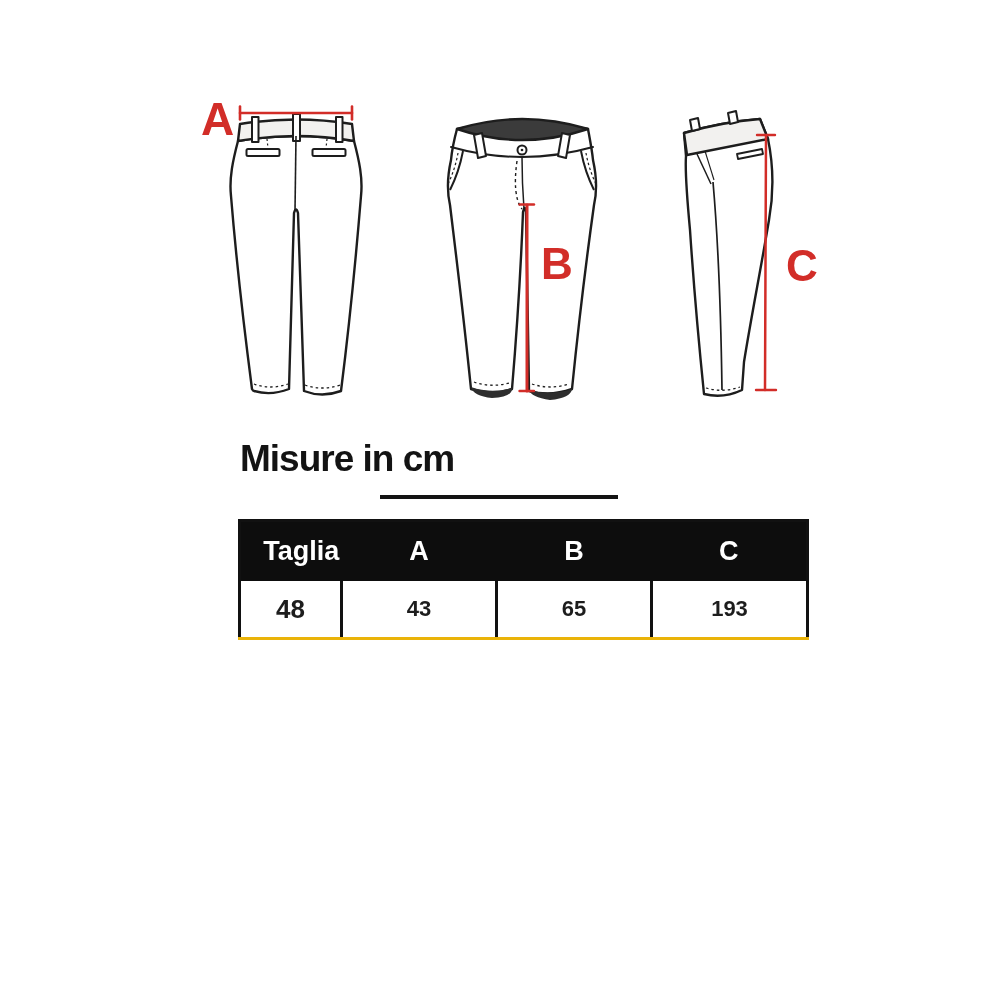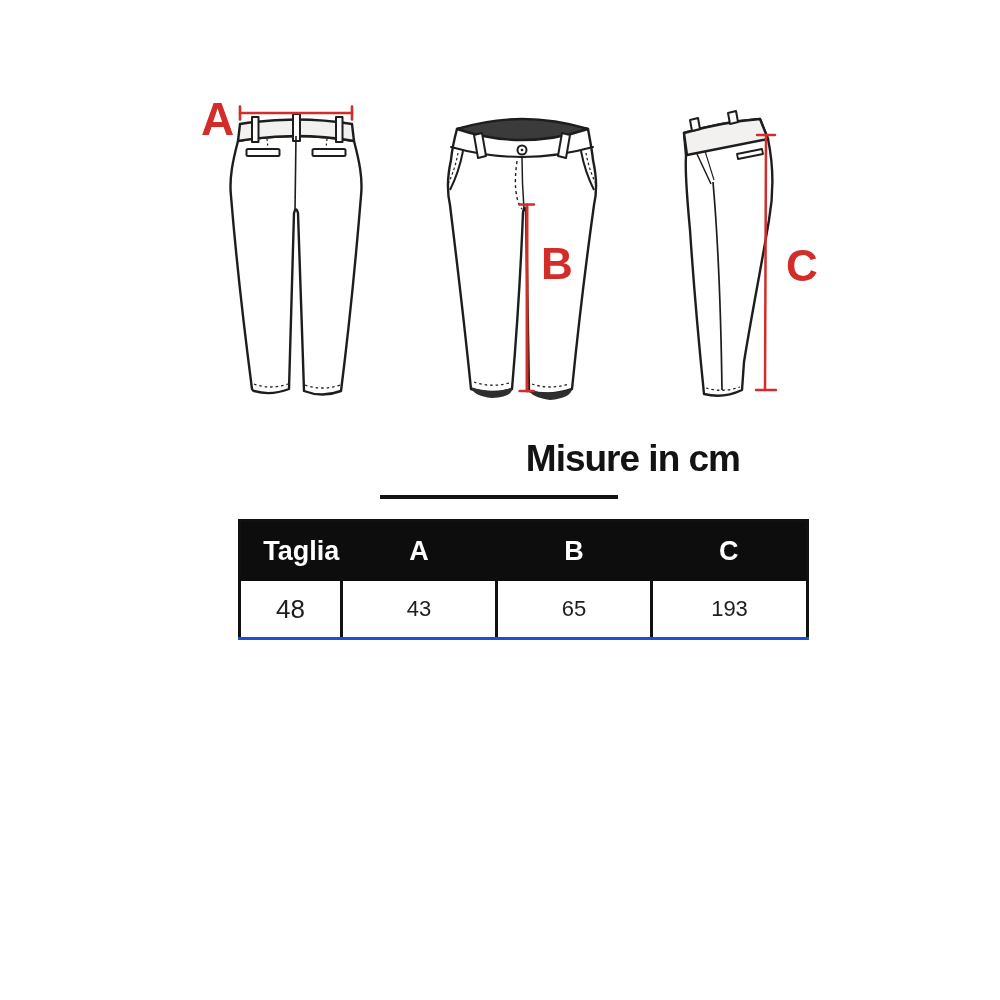--- a/index.html
+++ b/index.html
@@ -31,21 +31,21 @@
   .label-a { left: 201px; top: 96px;  font-size: 46px; }
   .label-b { left: 541px; top: 242px; font-size: 44px; }
   .label-c { left: 786px; top: 244px; font-size: 44px; }
 
   .section-title {
     position: absolute;
     left: 240px;
     top: 437px;
     width: 500px;
     margin: 0;
-    text-align: right;
+    text-align: left;
     font-size: 37px;
     line-height: 44px;
     font-weight: bold;
     letter-spacing: -1px;
     color: #131313;
   }
   .title-underline {
     position: absolute;
     left: 380px;
     top: 495px;
@@ -75,27 +75,27 @@
     border: none;
     padding: 0;
   }
   .size-table th.col-taglia {
     text-align: center;
     padding-left: 20px;
   }
   .size-table td {
     background: #ffffff;
     color: #1d1d1d;
-    font-weight: normal;
+    font-weight: bold;
     font-size: 22px;
     height: 56px;
     text-align: center;
     border-left: 2px solid #111111;
     border-top: none;
-    border-bottom: 3px solid #1d4ed8;
+    border-bottom: 3px solid #eab308;
     padding: 0;
     margin-top: 6px;
   }
   .size-table td.cell-taglia {
     font-size: 26px;
     border-left: none;
   }
 </style>
 </head>
 <body>

